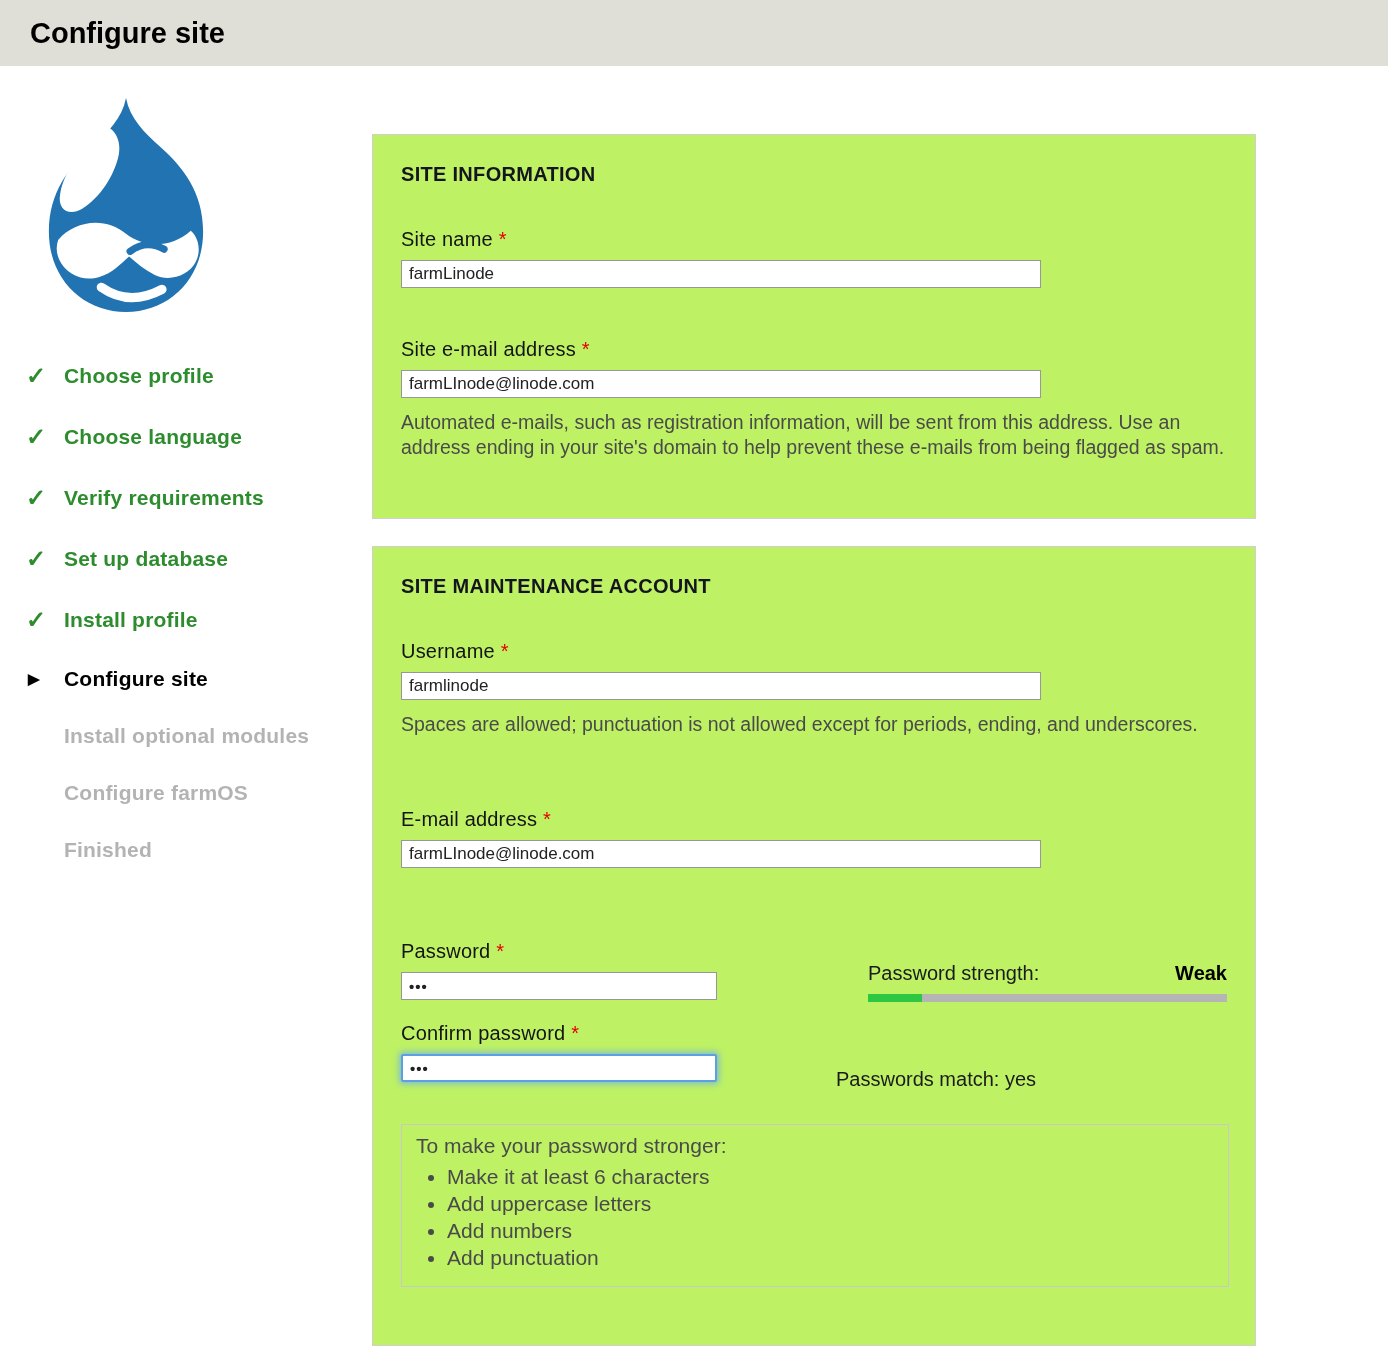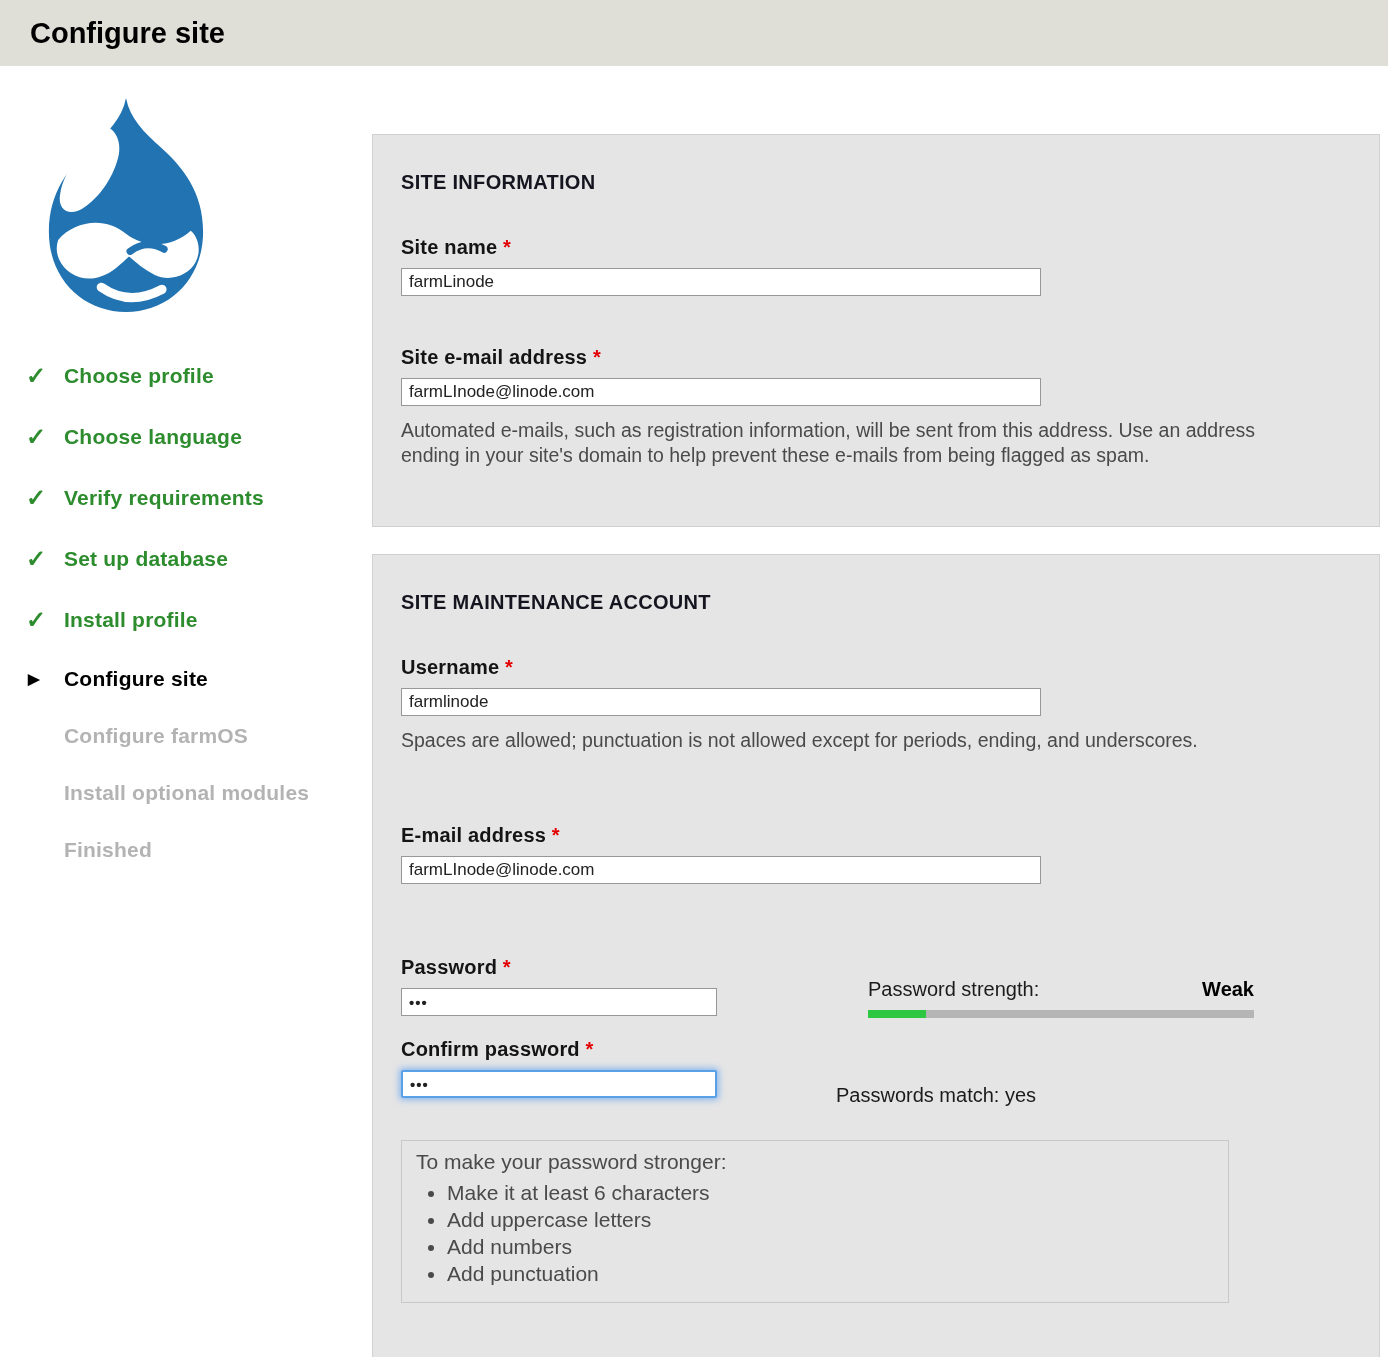--- a/index.html
+++ b/index.html
@@ -31,33 +31,33 @@
     width:26px; flex:none; margin-right:12px; text-align:left;
   }
   .step-done { color:#2d8c2d; }
   .step-done .marker { color:#2d8c2d; font-size:24px; }
   .step-active { color:#000; }
   .step-active .marker { font-size:15px; color:#000; padding-left:2px; }
   .step-todo { color:#b3b3b3; }
 
   
   .panel {
-    width:1008px; border:1px solid #d0d0d0; background:#e5e5e5;
-    padding:36px 28px 58px;
+    width:884px; border:1px solid #d0d0d0; background:#bef264;
+    padding:28px 28px 58px;
   }
   .panel + .panel { margin-top:27px; }
   .panel h2 {
     font-size:20px; font-weight:bold; color:#15151f;
     letter-spacing:.3px; margin-bottom:42px;
   }
   .form-item { margin-bottom:50px; }
   .form-item.mb-lg { margin-bottom:72px; }
   .form-item.mb-0 { margin-bottom:0; }
   .form-label {
-    display:block; font-size:20px; font-weight:bold; color:#141414;
+    display:block; font-size:20px; font-weight:normal; color:#141414;
     margin-bottom:9px; letter-spacing:.2px;
   }
   .req { color:#e30000; }
   input.text {
     height:28px; border:1px solid #979797; background:#fff;
     font-family:inherit; font-size:17px; color:#222; padding:2px 7px;
   }
   .wide { width:640px; }
   .narrow { width:316px; }
   input.pw { font-size:15px; letter-spacing:1px; font-weight:bold; }
@@ -131,25 +131,25 @@
       <li class="step-done">
         <span class="marker">✓</span>
         <span>Install profile</span>
       </li>
       <li class="step-active">
         <span class="marker">▶</span>
         <span>Configure site</span>
       </li>
       <li class="step-todo">
         <span class="marker"></span>
-        <span>Configure farmOS</span>
+        <span>Install optional modules</span>
       </li>
       <li class="step-todo">
         <span class="marker"></span>
-        <span>Install optional modules</span>
+        <span>Configure farmOS</span>
       </li>
       <li class="step-todo">
         <span class="marker"></span>
         <span>Finished</span>
       </li>
     </ol>
   </aside>
 
   <main class="main">
 

